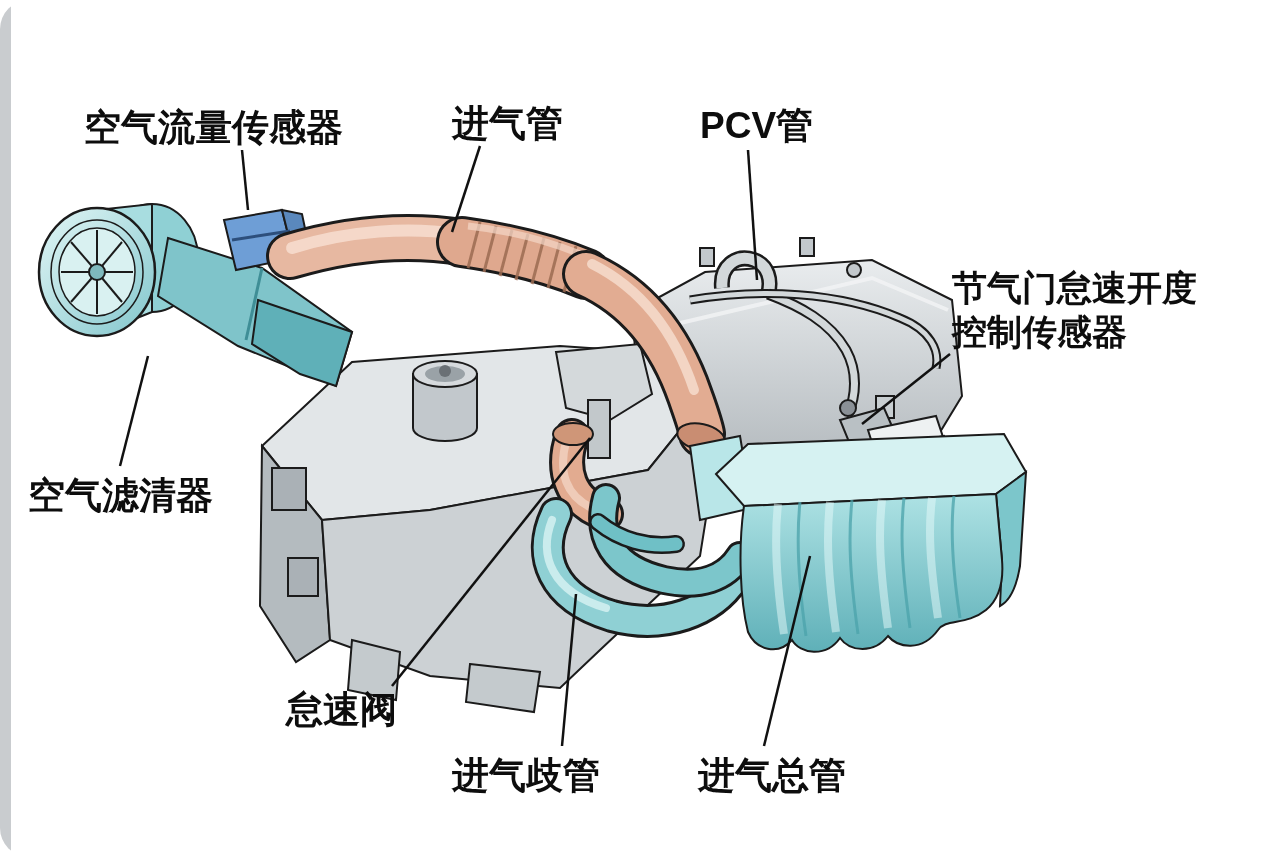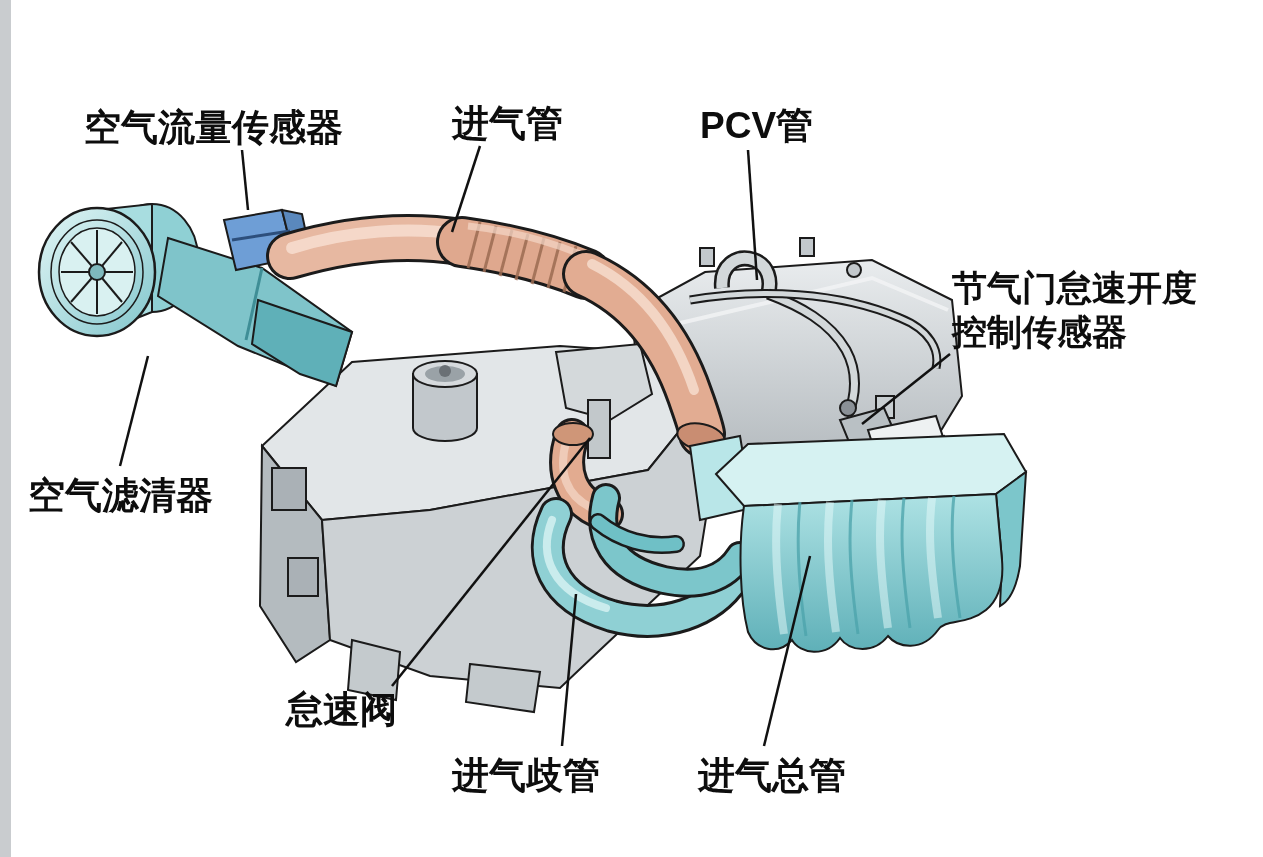--- a/index.html
+++ b/index.html
@@ -7,20 +7,21 @@
     padding: 0;
     background: #ffffff;
     font-family: "Liberation Sans", "DejaVu Sans", sans-serif;
   }
   .stage {
     position: relative;
     width: 1263px;
     height: 857px;
     background: #ffffff;
     overflow: hidden;
+    border-radius: 29px;
   }
   svg { display: block; }
   .lbl {
     font-family: "Liberation Sans", "DejaVu Sans", sans-serif;
     font-weight: 700;
     fill: #0d0d0d;
   }
   .lbl-main { font-size: 37px; }
   .lbl-small { font-size: 35px; }
   .outline { stroke: #1b1b1b; stroke-width: 2; }

